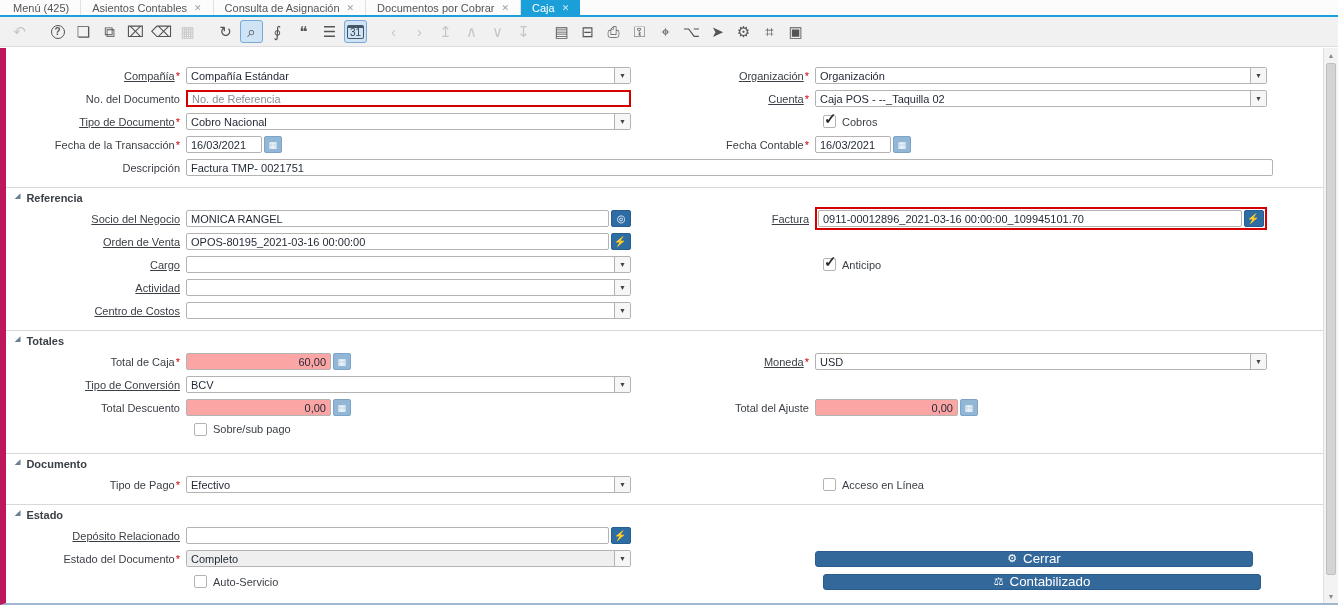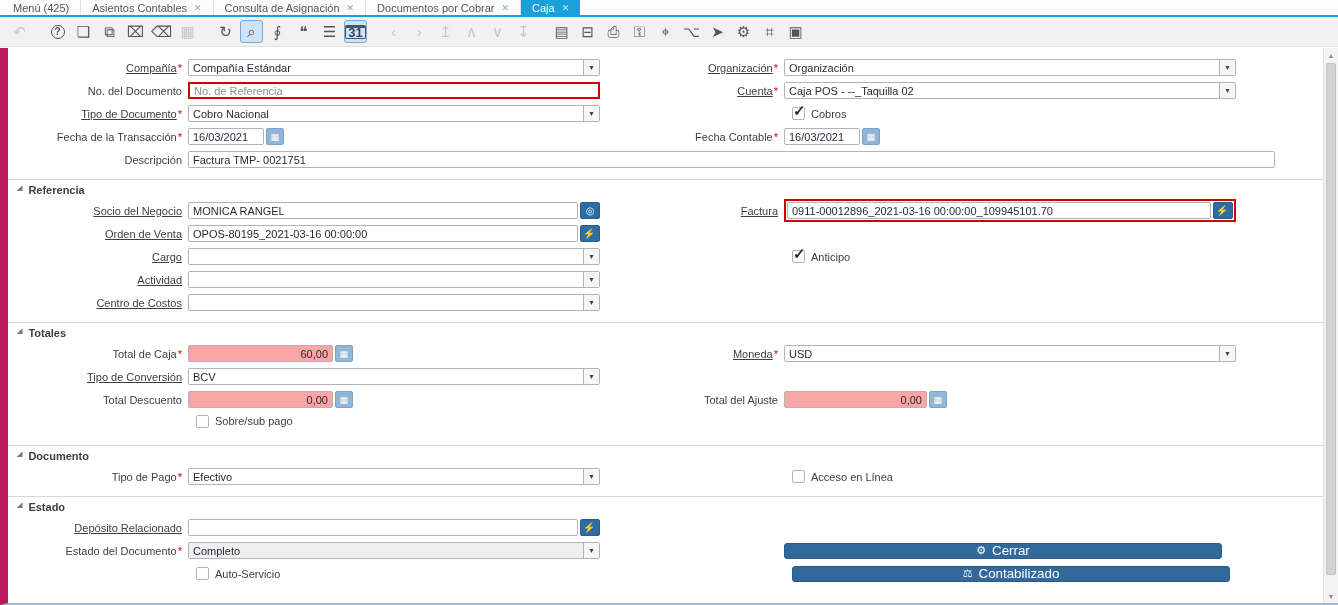--- a/index.html
+++ b/index.html
@@ -14,32 +14,32 @@
   .tab.active { background:#1A9FD9; color:#fff; border-right:none; }
   .tab.active .tclose { color:#cdeaf8; }
 
   
   .toolbar { height:30px; background:#f1f1f1; border-bottom:1px solid #dddddd; display:flex; align-items:center; padding-left:8px; gap:3px; }
   .ticon { width:23px; height:23px; display:flex; align-items:center; justify-content:center; color:#555; font-size:15px; border:1px solid transparent; border-radius:3px; }
   .ticon.gap { margin-left:12px; }
   .ticon.disabled { color:#c6c6c6; }
   .ticon.active { background:#cfe3f6; border-color:#7aa9d6; }
   .ticon.circle .g { border:1.5px solid #555; border-radius:50%; width:14px; height:14px; display:flex; align-items:center; justify-content:center; font-size:10px; font-weight:bold; }
-  .ticon.cal .g { border:1px solid #456; border-top:3px solid #456; border-radius:2px; font-size:13px; line-height:10px; padding:0 2px; color:#345; font-weight:bold; }
+  .ticon.cal .g { border:1px solid #456; border-top:3px solid #456; border-radius:2px; font-size:10px; line-height:10px; padding:0 2px; color:#345; font-weight:normal; }
 
   
-  .content { position:absolute; top:48px; left:0; right:0; bottom:0; background:#fff; border-left:8px solid #be185d; border-bottom:2px solid #9FB8CF; padding-top:5px; overflow:hidden; }
+  .content { position:absolute; top:48px; left:0; right:0; bottom:0; background:#fff; border-left:6px solid #be185d; border-bottom:2px solid #9FB8CF; padding-top:13px; overflow:hidden; }
 
   .fieldrow { display:flex; align-items:center; margin-top:6px; height:17px; }
   .cbrow { height:14px; }
   .lblL { width:180px; text-align:right; padding-right:6px; white-space:nowrap; color:#3a3f45; flex:none; }
   .lblR { width:184px; text-align:right; padding-right:6px; white-space:nowrap; color:#3a3f45; flex:none; }
   .u { text-decoration:underline; }
   .req { color:#d40000; margin-left:1px; }
-  .fldL { width:412px; flex:none; display:flex; align-items:center; }
+  .fldL { width:445px; flex:none; display:flex; align-items:center; }
   .fldR { width:452px; flex:none; display:flex; align-items:center; }
   .wide { width:1087px; }
 
   .select { display:flex; align-items:stretch; height:17px; width:100%; border:1px solid #b3b3b3; border-radius:2px; background:#fff; overflow:hidden; }
   .select .val { flex:1; padding:0 4px; display:flex; align-items:center; color:#1f2633; white-space:nowrap; overflow:hidden; }
   .select .dd { width:16px; border-left:1px solid #b3b3b3; background:#f6f6f6; display:flex; align-items:center; justify-content:center; flex:none; }
   .select .dda { font-size:7px; color:#444; }
   .select.ro { background:#efeff0; }
   .select.ro .val { background:#efeff0; }
 

